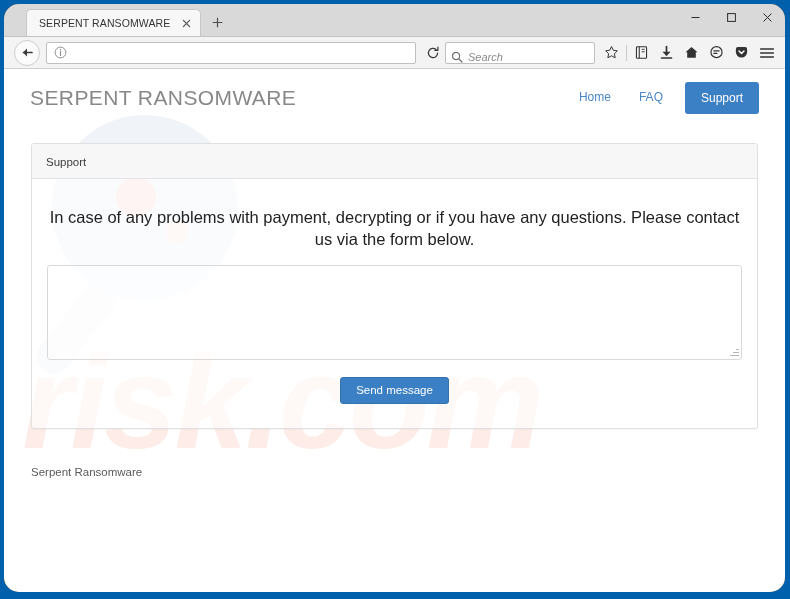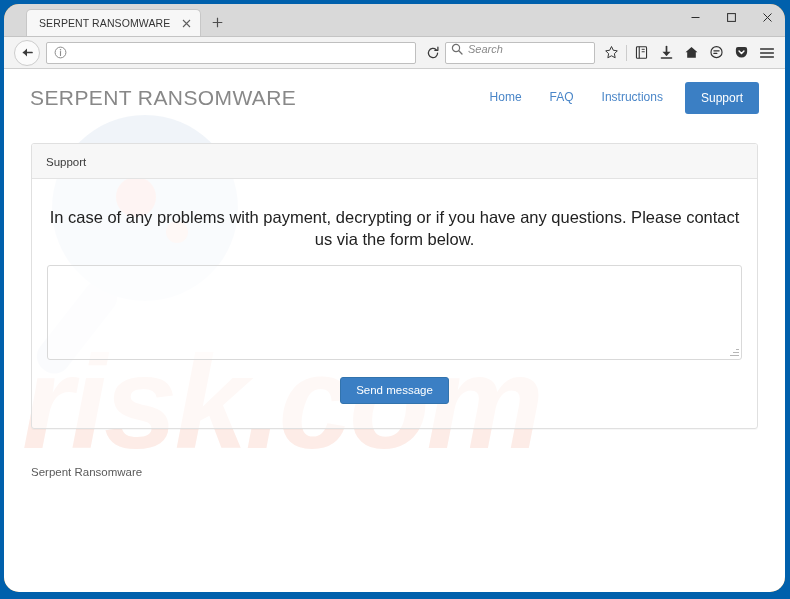--- a/index.html
+++ b/index.html
@@ -166,21 +166,21 @@
     white-space: nowrap;
     padding-left: 4px;
   }
   .searchbar {
     flex: 0 0 150px;
     height: 22px;
     background: #ffffff;
     border: 1px solid #bfbfbf;
     border-radius: 2px;
     display: flex;
-    align-items: flex-start;
+    align-items: flex-end;
     padding: 0 5px;
     box-sizing: border-box;
     margin-right: 4px;
   }
   .search-ph {
     font-size: 11px;
     font-style: italic;
     color: #8a8a8a;
     padding-left: 5px;
   }
@@ -544,21 +544,20 @@
         <div class="wm-risk">risk.com</div>
       </div>
 
       <div class="page">
 
         <div class="site-nav">
           <div class="brand">SERPENT RANSOMWARE</div>
           <div class="nav-links">
             <span class="nav-link">Home</span>
             <span class="nav-link">FAQ</span>
-            <span class="nav-link">Instructions</span>
             <span class="nav-link active">Support</span>
           </div>
         </div>
 
         <div class="panel">
           <div class="panel-heading">
             <span class="panel-title">Support</span>
           </div>
           <div class="panel-body">
             <div class="lead">In case of any problems with payment, decrypting or if you have any questions. Please contact us via the form below.</div>

